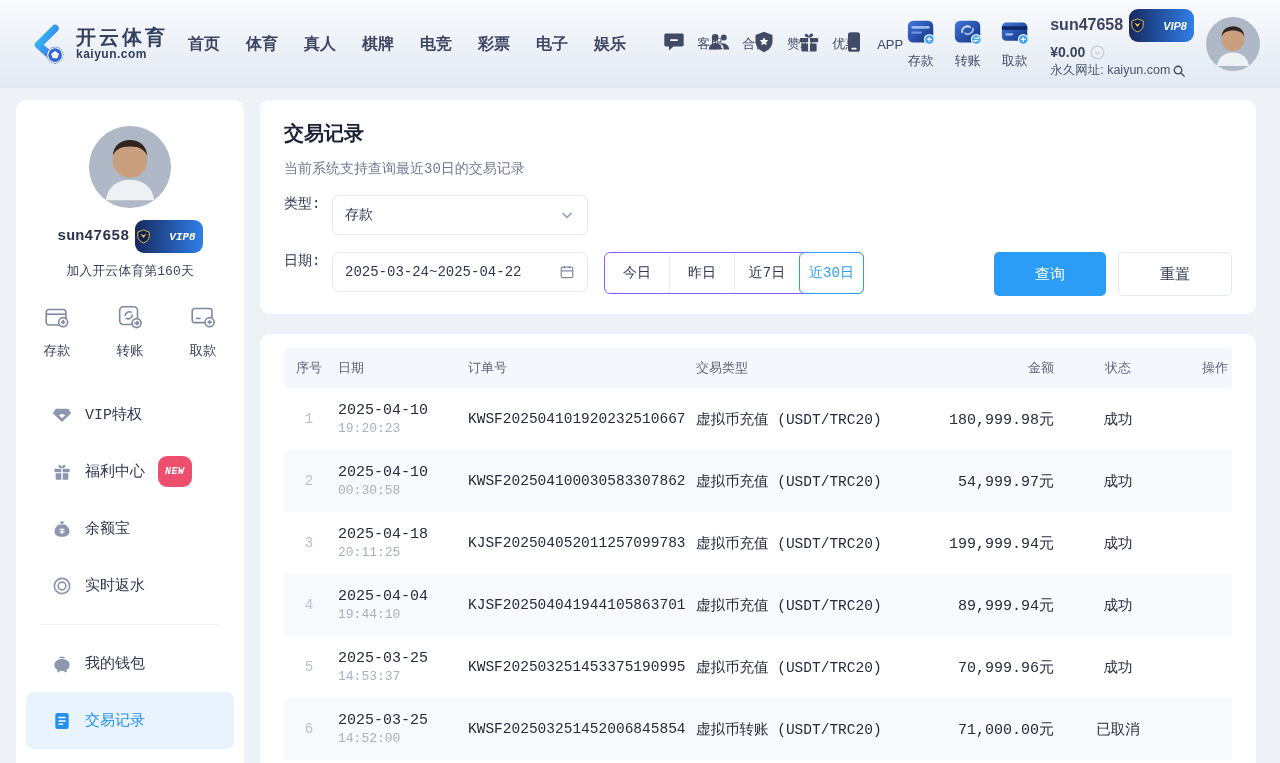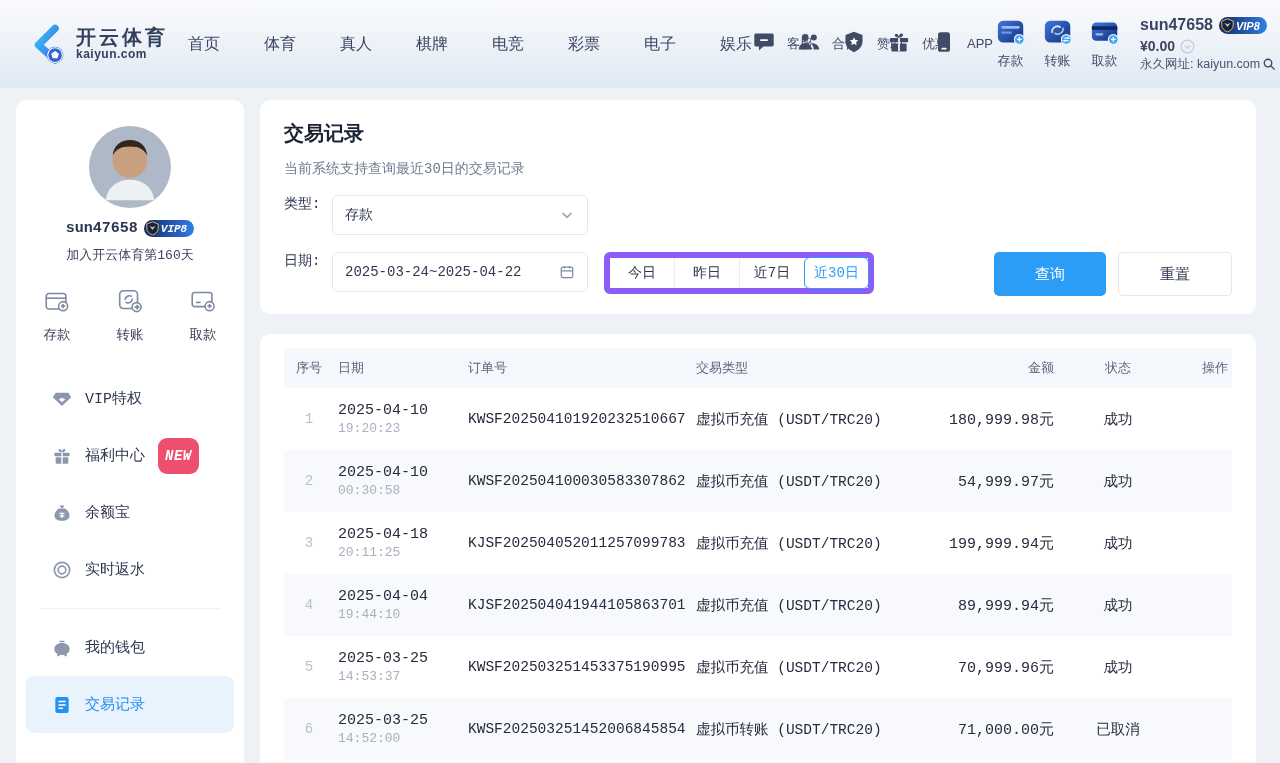--- a/index.html
+++ b/index.html
@@ -16,33 +16,33 @@
   .header{
     height:88px;display:flex;align-items:center;padding:0 20px;
     background:linear-gradient(180deg,#fafbfd 0%,#e1e9f3 100%);
   }
   .logo{display:flex;align-items:center;gap:8px;flex:none;cursor:pointer;}
   .logo-k{width:48px;height:48px;}
   .logo-k svg{width:100%;height:100%;}
   .logo-text{display:flex;flex-direction:column;line-height:1.1;}
   .logo-cn{font-size:20px;font-weight:bold;color:#33405e;letter-spacing:3px;}
   .logo-domain{font-size:12px;font-weight:bold;color:#33405e;letter-spacing:.5px;}
-  .nav{display:flex;gap:44px;margin-left:20px;font-size:16px;font-weight:normal;color:#3d4764;}
+  .nav{display:flex;gap:26px;margin-left:20px;font-size:16px;font-weight:bold;color:#3d4764;}
   .nav-item{cursor:pointer;white-space:nowrap;}
   .top-right{margin-left:auto;display:flex;align-items:center;}
   .icon-link{width:45px;display:flex;flex-direction:row;align-items:center;gap:11px;color:#414b66;cursor:pointer;}
   .icon-link svg{width:24px;height:24px;}
   .icon-link .lbl{font-size:13px;white-space:nowrap;}
   .wallet-links{display:flex;margin-left:10px;}
   .wallet-link{width:47px;display:flex;flex-direction:column;align-items:center;gap:2px;color:#414b66;cursor:pointer;}
   .wallet-link svg{width:30px;height:28px;}
   .wallet-link .lbl{font-size:13px;white-space:nowrap;}
   .user-block{margin-left:12px;line-height:1.3;}
   .user-line1{display:flex;align-items:center;gap:6px;font-size:16px;font-weight:bold;color:#3b4560;}
-  .vip-badge{display:inline-flex;align-items:center;gap:1px;height:17px;padding:0 7px 0 1px;
+  .vip-badge{display:inline-flex;align-items:center;gap:18px;height:33px;padding:0 7px 0 1px;
     background:linear-gradient(90deg,#16295f,#2f7fe8);border-radius:9px;color:#fff;
     font-size:11px;font-weight:bold;font-style:italic;}
   .vip-badge svg{width:15px;height:15px;}
   .user-line2{display:flex;align-items:center;gap:5px;font-size:14px;font-weight:bold;color:#3b4560;margin-top:1px;}
   .user-line2 svg{width:15px;height:15px;}
   .user-line3{display:flex;align-items:center;gap:2px;font-size:12.5px;color:#4a5470;margin-top:1px;white-space:nowrap;}
   .user-line3 svg{width:14px;height:14px;}
   .header-avatar{width:54px;height:54px;border-radius:50%;overflow:hidden;margin-left:12px;flex:none;cursor:pointer;}
   .header-avatar svg,.side-avatar svg{display:block;width:100%;height:100%;}
   
@@ -55,35 +55,35 @@
   .side-join{margin-top:9px;font-size:13px;color:#3d4660;}
   .side-actions{display:flex;justify-content:space-between;padding:0 26px;margin-top:22px;}
   .side-action{display:flex;flex-direction:column;align-items:center;gap:6px;font-size:13.5px;color:#39425c;cursor:pointer;}
   .side-action svg{width:30px;height:30px;color:#7f89a3;}
   .side-menu{margin-top:26px;padding:0 10px;text-align:left;}
   .menu-item{display:flex;align-items:center;gap:13px;height:57px;padding-left:26px;font-size:15px;color:#2f3850;border-radius:8px;cursor:pointer;}
   .menu-item svg{width:20px;height:20px;color:#8c96ad;flex:none;}
   .menu-item.active{background:var(--active-bg);color:#2490f0;}
   .menu-item.active svg{color:#2490f0;}
   .menu-divider{height:1px;background:#edf0f5;margin:10px 14px;}
-  .new-badge{background:var(--new-badge);color:#fff;font-size:14px;font-weight:bold;font-style:italic;padding:10px 7px;border-radius:9px;letter-spacing:.5px;}
+  .new-badge{background:var(--new-badge);color:#fff;font-size:10px;font-weight:bold;font-style:italic;padding:10px 7px;border-radius:9px;letter-spacing:.5px;}
   
   .content{flex:1;display:flex;flex-direction:column;gap:20px;}
   .filter-card{height:214px;padding:20px 24px;}
   .page-title{font-size:20px;font-weight:bold;color:#1b2236;}
   .page-sub{font-size:14px;color:#717b92;margin-top:13px;}
   .f-row{display:flex;align-items:flex-start;margin-top:17px;}
   .f-label{width:48px;font-size:14px;color:#2f3850;flex:none;}
   .select,.date-input{
     width:256px;height:40px;border:1px solid #e3e7ef;border-radius:6px;background:#fff;
     display:flex;align-items:center;justify-content:space-between;padding:0 12px;
     font-size:14px;color:#2f3850;cursor:pointer;flex:none;
   }
   .select svg,.date-input svg{width:16px;height:16px;}
-  .range-group{display:flex;height:42px;margin-left:16px;border:6px solid #8b5cf6;border-radius:6px;}
+  .range-group{display:flex;height:42px;margin-left:16px;border:1px solid #8b5cf6;border-radius:6px;}
   .range-btn{width:65px;display:flex;align-items:center;justify-content:center;font-size:14px;color:#2f3850;border-right:1px solid #e9ecf2;cursor:pointer;}
   .range-btn:last-child{border-right:none;}
   .range-btn.active{border:1px solid var(--accent);border-radius:6px;color:var(--accent);margin:-1px;background:#fff;z-index:1;}
   .btn-search{width:112px;height:44px;margin-left:auto;background:var(--accent);border-radius:5px;color:#fff;font-size:15px;display:flex;align-items:center;justify-content:center;cursor:pointer;}
   .btn-reset{width:114px;height:44px;margin-left:12px;background:#fff;border:1px solid #e3e7ef;border-radius:5px;color:#2f3850;font-size:15px;display:flex;align-items:center;justify-content:center;cursor:pointer;}
   
   .table-card{flex:1;min-height:429px;padding:14px 24px;}
   .t-grid{display:grid;grid-template-columns:50px 130px 228px 216px 150px 120px 1fr;align-items:center;}
   .t-head{height:40px;background:var(--thead-bg);border-radius:4px;font-size:13px;color:#5c657c;}
   .t-row{height:62px;font-size:14.5px;color:#262c3d;}

